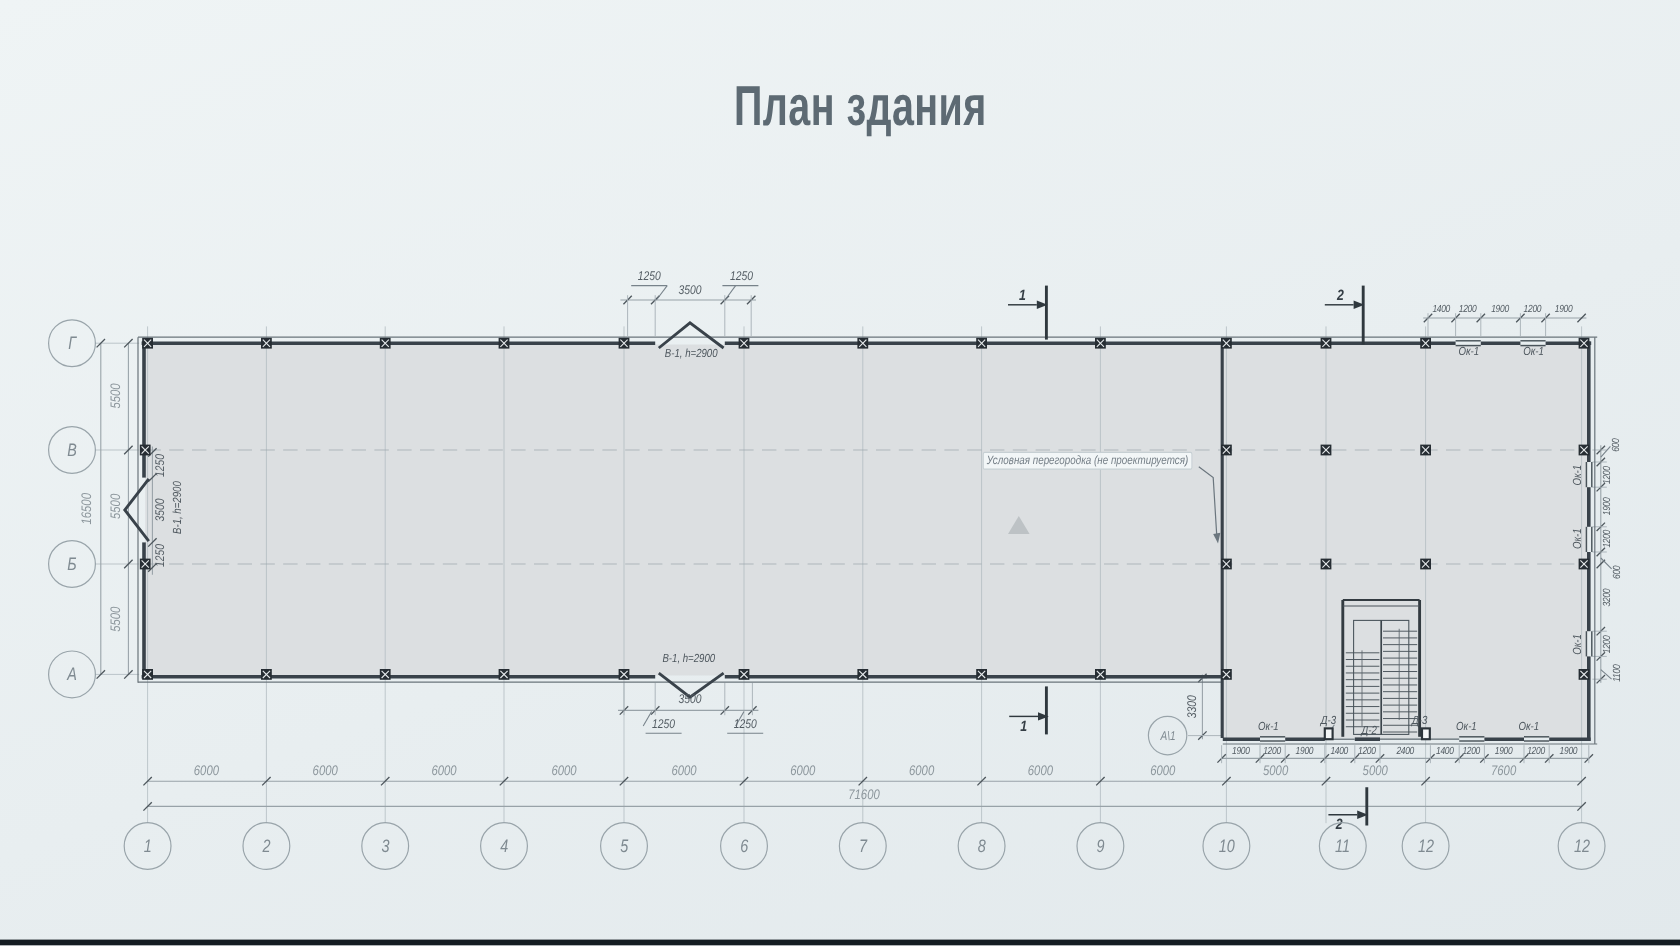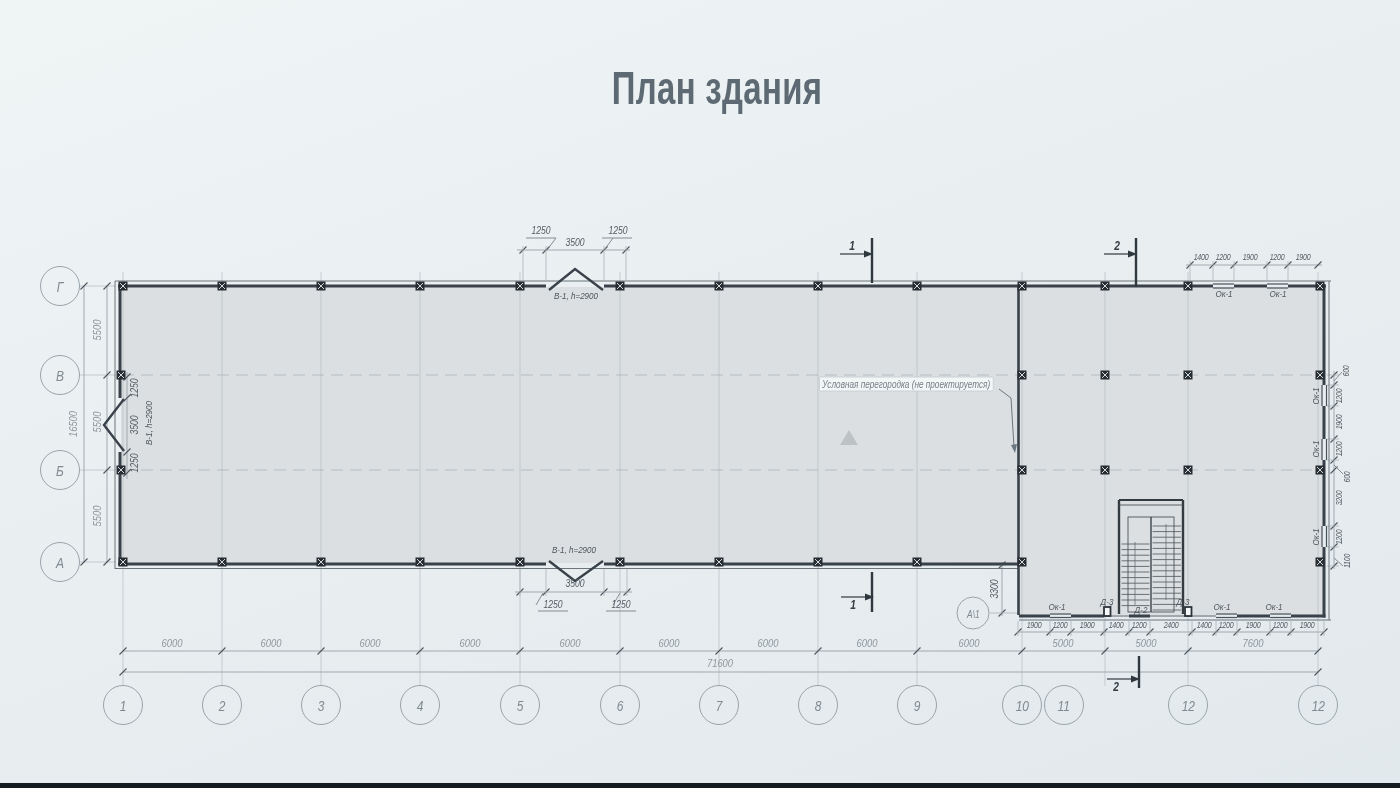--- a/index.html
+++ b/index.html
@@ -486,21 +486,21 @@
       </div>
       <div class="axc axb" style="left: 818px; top: 705px; transform: translate(-50%, -50%);">
         <span>8</span>
       </div>
       <div class="axc axb" style="left: 917px; top: 705px; transform: translate(-50%, -50%);">
         <span>9</span>
       </div>
       <div class="axc axb" style="left: 1022px; top: 705px; transform: translate(-50%, -50%);">
         <span>10</span>
       </div>
-      <div class="axc axb" style="left: 1064px; top: 705px; transform: translate(-50%, -50%);">
+      <div class="axc axb" style="left: 1119px; top: 705px; transform: translate(-50%, -50%);">
         <span>11</span>
       </div>
       <div class="axc axb" style="left: 1188px; top: 705px; transform: translate(-50%, -50%);">
         <span>12</span>
       </div>
       <div class="axc axb" style="left: 1318px; top: 705px; transform: translate(-50%, -50%);">
         <span>12</span>
       </div>
       <div class="axc axb" style="left: 60px; top: 286px; transform: translate(-50%, -50%);">
         <span>Г</span>

